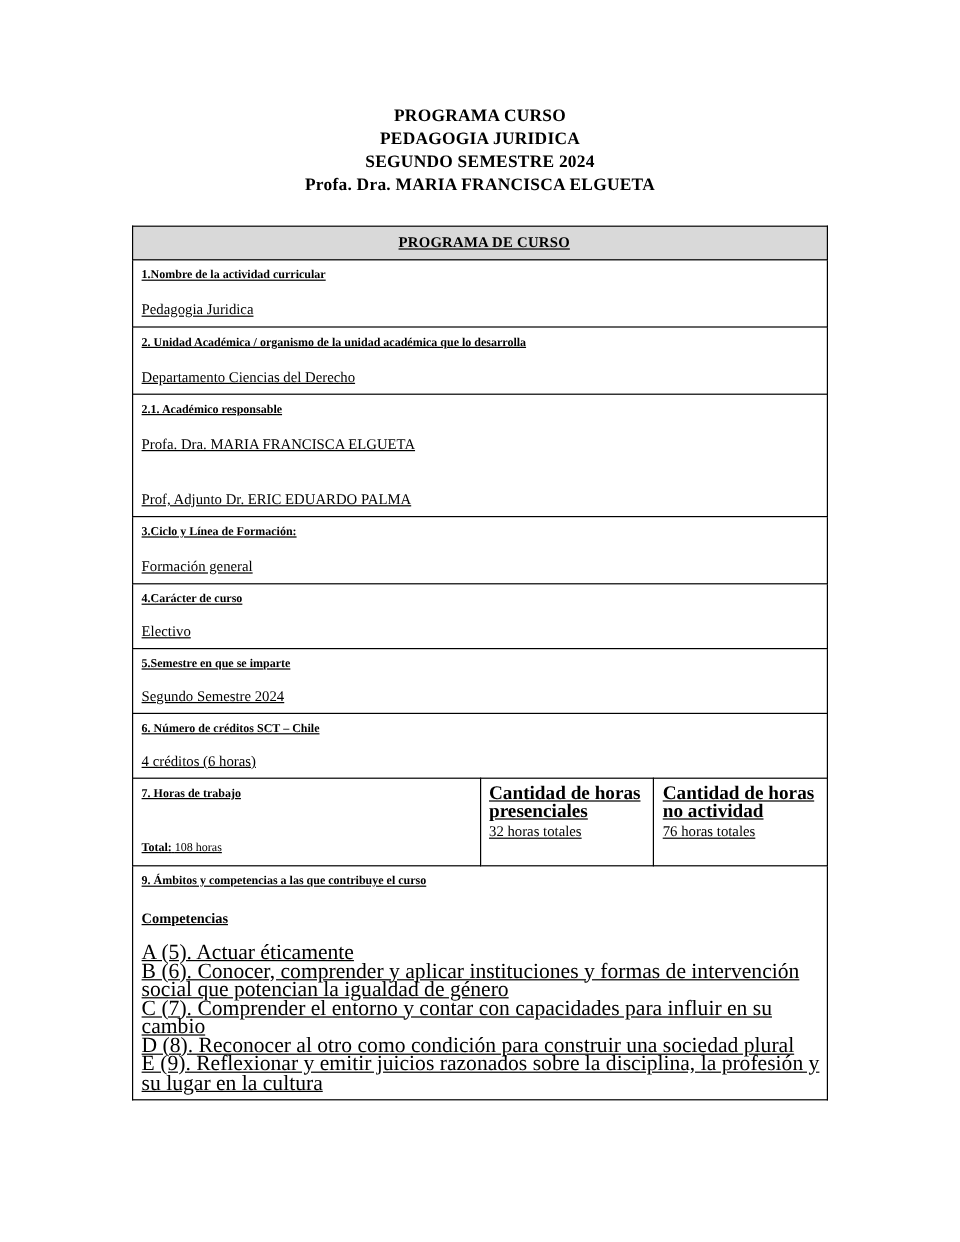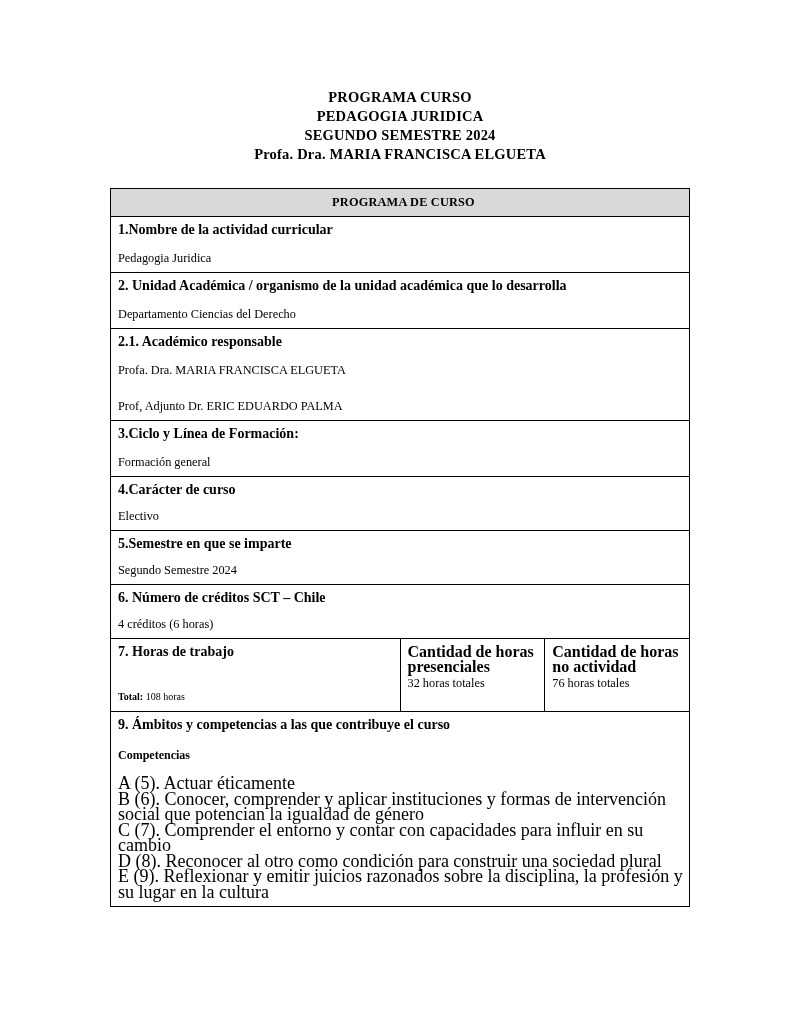--- a/index.html
+++ b/index.html
@@ -35,45 +35,46 @@
     border-collapse: collapse;
     margin-top: 24px;
     table-layout: fixed;
   }
   table.program td {
     border: 1px solid #000000;
     vertical-align: top;
     padding: 5px 0 6px 7px;
     font-size: 12.3px;
     line-height: 16px;
+    text-decoration: underline;
   }
   .hdr-row td {
     background: #d9d9d9;
     text-align: center;
     font-weight: bold;
     font-size: 12.6px;
     padding-top: 5px;
     padding-bottom: 5px;
     letter-spacing: 0.2px;
   }
   .sec-label {
     font-weight: bold;
-    font-size: 14px;
+    font-size: 10px;
     display: block;
     margin-bottom: 12px;
   }
   .sec-label.tight {
     margin-bottom: 10px;
   }
   .body-text {
     display: block;
     font-size: 12.3px;
   }
   .body-text + .body-text {
-    margin-top: 20px;
+    margin-top: 30px;
   }
   .cell-pad-lg {
     padding-bottom: 20px;
   }
   .cell-pad-xl {
     padding-bottom: 34px;
   }
   .hours-head {
     font-weight: bold;
     font-size: 16px;

